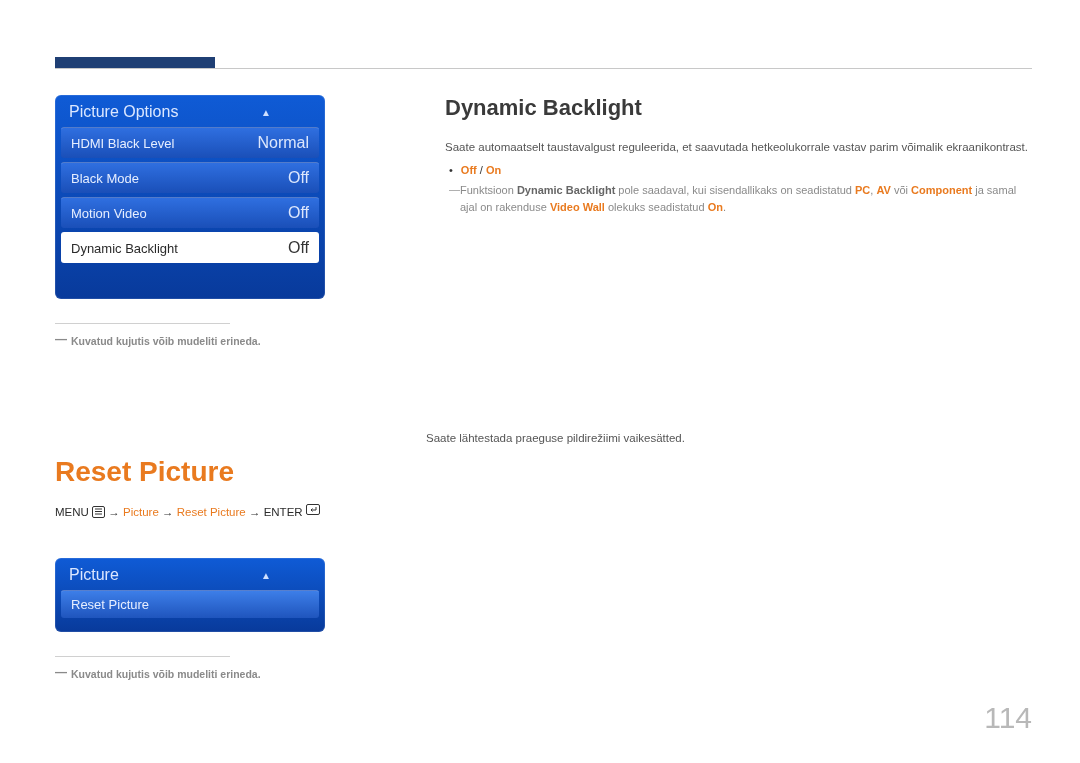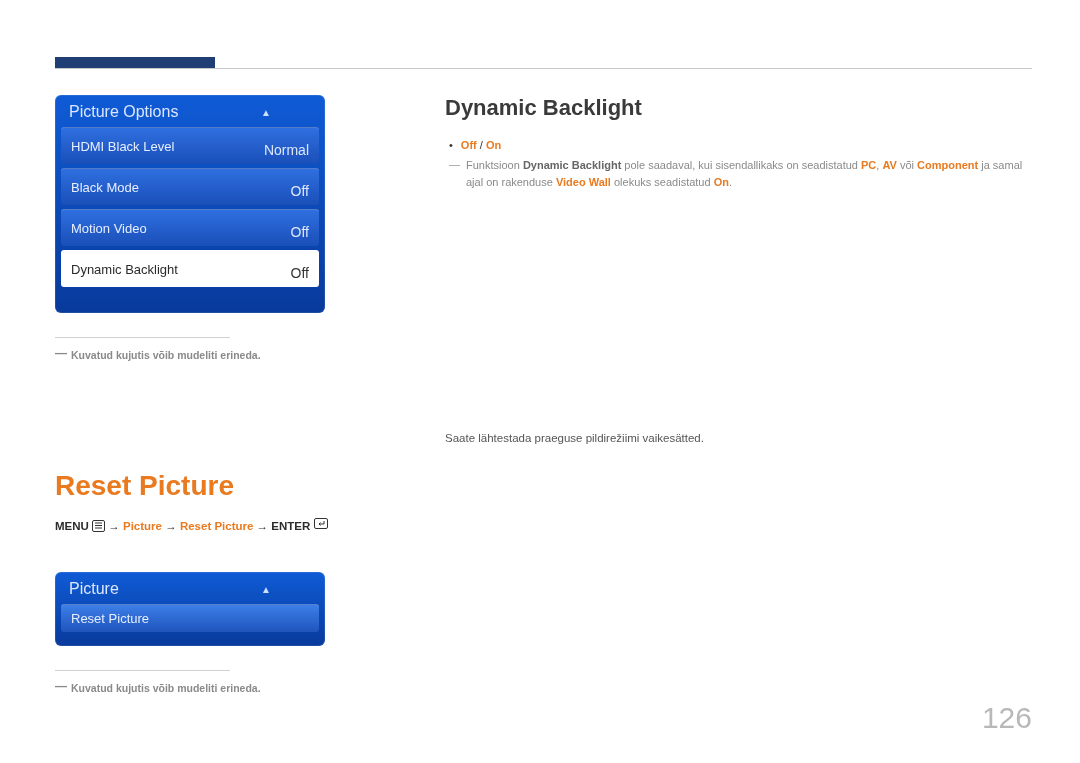--- a/index.html
+++ b/index.html
@@ -16,21 +16,21 @@
 .top-accent { position: absolute; top: 57px; left: 55px; width: 160px; height: 11px; background: #1f3f74; }
 
 .left-col { width: 330px; }
 .right-col { position: absolute; left: 445px; top: 95px; right: 48px; }
 
 .menu-box {
   margin-top: 40px;
   width: 270px;
   border-radius: 6px;
   background: linear-gradient(#0f5bd6, #083a9b);
-  padding-bottom: 22px;
+  padding-bottom: 32px;
   box-shadow: inset 0 0 0 1px rgba(255,255,255,0.1);
 }
 .menu-title-row {
   display: flex;
   align-items: center;
   padding: 8px 14px 6px 14px;
   color: #dbe7ff;
   font-size: 16px;
 }
 .menu-title-row .arrow {
@@ -48,36 +48,36 @@
   color: #e6eeff;
   font-size: 13px;
   border-radius: 3px;
   background: linear-gradient(#2f6fe0, #1a4fb8);
   border-top: 1px solid rgba(255,255,255,0.25);
 }
 .menu-row.selected {
   background: #fff;
   color: #2a2a2a;
 }
-.menu-row .value { font-size: 14px; opacity: 0.95; margin-top: 8px; }
+.menu-row .value { font-size: 16px; opacity: 0.95; }
 
 .note-rule { border-top: 1px solid #d0d0d0; width: 175px; margin-top: 24px; margin-bottom: 10px; }
 .note { font-size: 10.5px; color: #8a8a8a; font-weight: bold; }
 .note .dash { font-size: 12px; position: relative; top: -2px; margin-right: 4px; }
 
 .big-heading {
   color: #e97a1f;
   font-size: 28px;
   font-weight: 700;
   margin-top: 108px;
   margin-bottom: 16px;
 }
 .path {
   font-size: 11.5px;
-  font-weight: 700;
+  font-weight: 400;
   color: #2c2c2c;
   margin-bottom: 14px;
 }
 .path .orange { color: #e97a1f; }
 .menu-icon, .enter-icon {
   display: inline-block;
   border: 1px solid #333;
   border-radius: 2px;
   font-size: 8px;
   line-height: 1;
@@ -100,27 +100,26 @@
 }
 .bullet-row { display: flex; gap: 8px; font-size: 11px; margin-left: 4px; margin-bottom: 6px; }
 .bullet-row .dot { color: #333; }
 .bullet-row .orange { color: #e97a1f; font-weight: 700; }
 .disc-note {
   font-size: 11px;
   color: #8a8a8a;
   line-height: 1.55;
   margin-left: 4px;
   display: flex;
-  gap: 6px;
 }
 .disc-note .mark::before { content: "\2015"; font-size: 11px; color: #999; position: relative; top: -1px; }
 .disc-note .orange { color: #e97a1f; font-weight: 700; }
 .disc-note strong { color: #666; font-weight: 700; }
 
-.reset-right { position: absolute; left: 445px; top: 430px; right: 48px; }
+.reset-right { position: absolute; left: 426px; top: 430px; right: 48px; }
 
 .page-num {
   position: absolute;
   right: 48px;
   bottom: 28px;
   font-size: 30px;
   color: #b8b8b8;
   font-weight: 300;
 }
 .two-col { display: flex; }
@@ -201,31 +200,32 @@
     <div class="note-rule"></div>
     <div class="note">
       <span class="dash">―</span><span>Kuvatud kujutis võib mudeliti erineda.</span>
     </div>
 
   </div>
 </div>
 
 <div class="right-col">
   <div class="right-h2">Dynamic Backlight</div>
+  <div class="right-p">Saate automaatselt taustavalgust reguleerida, et saavutada hetkeolukorrale vastav parim võimalik ekraanikontrast.</div>
   <div class="bullet-row">
     <span class="dot">•</span>
     <span>
       <span class="orange">Off</span><span> / </span><span class="orange">On</span>
     </span>
   </div>
   <div class="disc-note">
     <span class="mark"></span>
     <span>
       <span>Funktsioon </span><strong>Dynamic Backlight</strong><span> pole saadaval, kui sisendallikaks on seadistatud </span><span class="orange">PC</span><span>, </span><span class="orange">AV</span><span> või </span><span class="orange">Component</span><span>  ja samal ajal on rakenduse </span><span class="orange" style="font-weight:700">Video Wall</span><span> olekuks seadistatud </span><span class="orange">On</span><span>.</span>
     </span>
   </div>
 </div>
 
 <div class="reset-right">
   <div class="right-p">Saate lähtestada praeguse pildirežiimi vaikesätted.</div>
 </div>
 
-<div class="page-num">126</div>
+<div class="page-num">114</div>
 
 </body></html>

